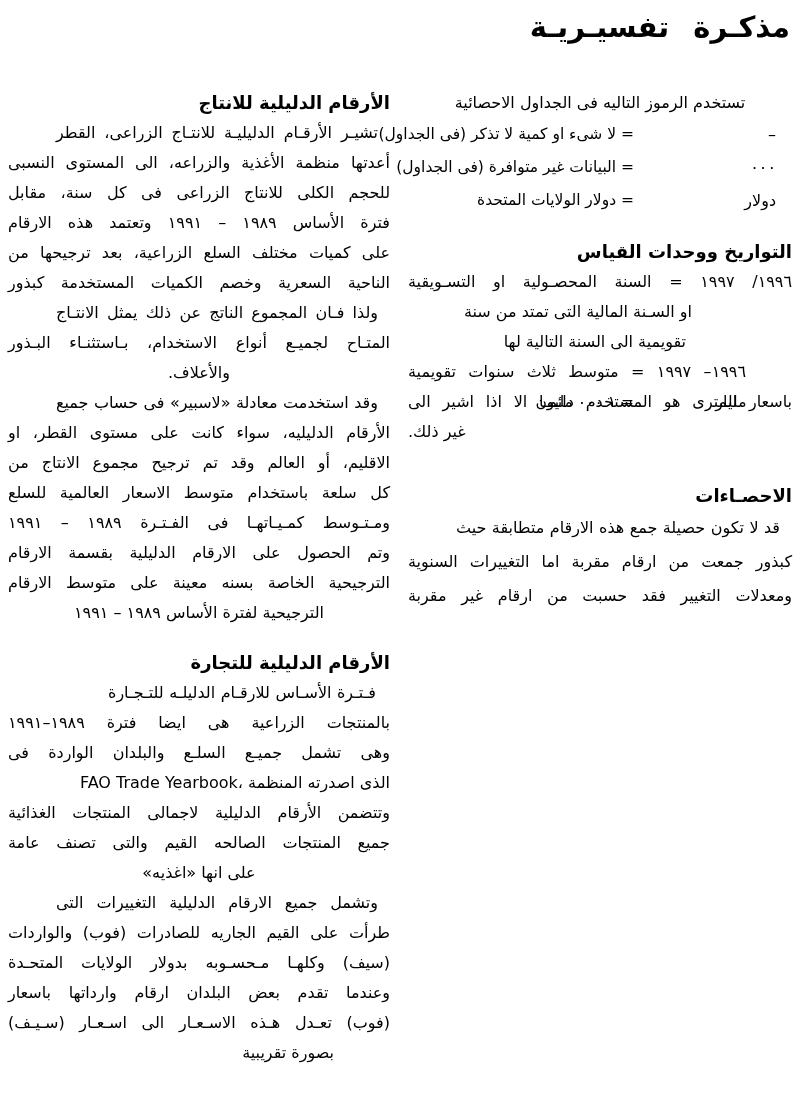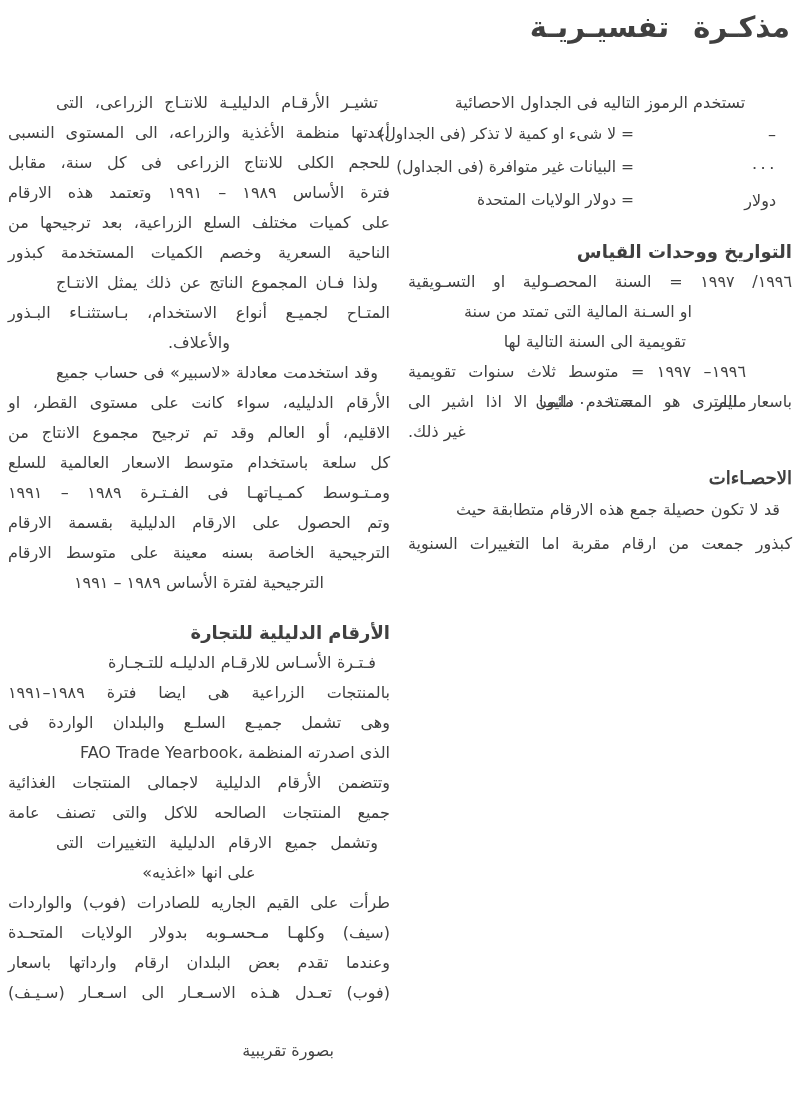--- a/index.html
+++ b/index.html
@@ -1,41 +1,41 @@
 <!DOCTYPE html>
 <html lang="ar" dir="rtl"><head>
 <meta charset="utf-8">
 <style>
   html,body{margin:0;padding:0;background:#ffffff;}
   .page{
-    position:relative;width:800px;height:1113px;background:#ffffff;color:#404040;
+    position:relative;width:800px;height:1113px;background:#ffffff;color:#000000;
     font-family:"DejaVu Sans",sans-serif;direction:rtl;overflow:hidden;
   }
   .title{
     position:absolute;top:10px;right:10px;margin:0;
     font-size:29px;font-weight:bold;word-spacing:14px;letter-spacing:0.5px;
   }
   .col{position:absolute;top:88px;}
   .col-left{left:8px;width:382px;}
   .col-right{right:8px;width:384px;}
   .heading{
     font-size:18px;font-weight:bold;margin:0;line-height:30px;text-align:right;
   }
   .mt20{margin-top:20px;text-align:right;}
-  .mt16{margin-top:16px;font-family:Liberation Serif, serif;}
+  .mt16{margin-top:34px;}
   .line{font-size:16px;line-height:30px;}
   .stats-lines .line{line-height:34px;}
   
   .full{text-align:justify;text-align-last:justify;}
   .first{text-align:justify;text-align-last:justify;padding-right:12px;padding-left:48px;}
   .first-wide{text-align:justify;text-align-last:justify;padding-right:14px;padding-left:100px;}
   .right{text-align:center;}
   .left{text-align:left;}
   .center{text-align:center;padding:0 40px;}
-  .center-right{text-align:right;padding-right:56px;margin-top:28px;}
+  .center-right{text-align:right;padding-right:56px;}
   .indent1{text-align:right;padding-right:100px;}
   .indent2{text-align:right;padding-right:106px;}
   .short-r{text-align:justify;text-align-last:justify;padding-right:46px;}
   .ltr-right{direction:ltr;text-align:right;}
   
   .symrow{position:relative;}
   .symbols-rows .symrow{height:33px;line-height:33px;}
   .symrow .term{position:absolute;right:16px;width:46px;text-align:center;white-space:nowrap;}
   .symrow .def{position:absolute;right:158px;white-space:nowrap;font-size:15.5px;}
   .billion .term{right:38px;width:46px;}
@@ -75,26 +75,28 @@
           <span class="def">= ١ ٠٠٠ مليون</span>
         </div>
         <div class="line full">باسعار المترى هو المستخدم دائمـا الا اذا اشير الى</div>
         <div class="line left">غير ذلك.</div>
       </div>
 
     <h2 class="heading mt16">الاحصـاءات</h2>
     <div class="stats-lines">
         <div class="line first">قد لا تكون حصيلة جمع هذه الارقام متطابقة حيث</div>
         <div class="line full">كبذور جمعت من ارقام مقربة  اما التغييرات السنوية</div>
+        <div class="line full">ومعدلات التغيير فقد حسبت من ارقام غير مقربة</div>
       </div>
   </div>
 
   <div class="col col-left">
+    <h2 class="heading">الأرقام الدليلية للانتاج</h2>
     <div class="prod-lines">
-        <div class="line first">تشيـر الأرقـام الدليليـة للانتـاج الزراعى، التى</div>
+        <div class="line first">تشيـر الأرقـام الدليليـة للانتـاج الزراعى، القطر</div>
         <div class="line full">أعدتها منظمة الأغذية والزراعه، الى المستوى النسبى</div>
         <div class="line full">للحجم الكلى للانتاج الزراعى فى كل سنة، مقابل</div>
         <div class="line full">فترة الأساس ١٩٨٩ – ١٩٩١  وتعتمد هذه الارقام</div>
         <div class="line full">على كميات مختلف السلع الزراعية، بعد ترجيحها من</div>
         <div class="line full">الناحية السعرية وخصم الكميات المستخدمة كبذور</div>
         <div class="line first">ولذا فـان المجموع الناتج عن ذلك يمثل الانتـاج</div>
         <div class="line full">المتـاح لجميـع أنواع الاستخدام، بـاستثنـاء البـذور</div>
         <div class="line right">والأعلاف.</div>
         <div class="line first">وقد استخدمت معادلة «لاسبير» فى حساب جميع</div>
         <div class="line full">الأرقام الدليليه، سواء كانت على مستوى القطر، او</div>
@@ -106,23 +108,23 @@
         <div class="line center">الترجيحية لفترة الأساس ١٩٨٩ – ١٩٩١</div>
       </div>
 
     <h2 class="heading mt20">الأرقام الدليلية للتجارة</h2>
     <div class="trade-lines">
         <div class="line first-wide">فـتـرة الأسـاس للارقـام الدليلـه للتـجـارة</div>
         <div class="line full">بالمنتجات الزراعية هى ايضا فترة ١٩٨٩–١٩٩١</div>
         <div class="line full">وهى تشمل جميـع السلـع والبلدان الواردة فى</div>
         <div class="line ltr-right">FAO Trade Yearbook، الذى اصدرته المنظمة</div>
         <div class="line full">وتتضمن الأرقام الدليلية لاجمالى المنتجات الغذائية</div>
-        <div class="line full">جميع المنتجات الصالحه للاكل والتى تصنف عامة</div>
+        <div class="line full">جميع المنتجات الصالحه القيم والتى تصنف عامة</div>
+        <div class="line right">على انها «اغذيه»</div>
         <div class="line first">وتشمل جميع الارقام الدليلية التغييرات التى</div>
-        <div class="line right">على انها «اغذيه»</div>
         <div class="line full">طرأت على القيم الجاريه للصادرات (فوب) والواردات</div>
         <div class="line full">(سيف) وكلهـا مـحسـوبه بدولار الولايات المتحـدة</div>
         <div class="line full">وعندما تقدم بعض البلدان ارقام وارداتها باسعار</div>
         <div class="line full">(فوب)  تعـدل هـذه الاسـعـار الى اسـعـار (سـيـف)</div>
         <div class="line center-right">بصورة تقريبية</div>
       </div>
   </div>
 
 </div>
 

